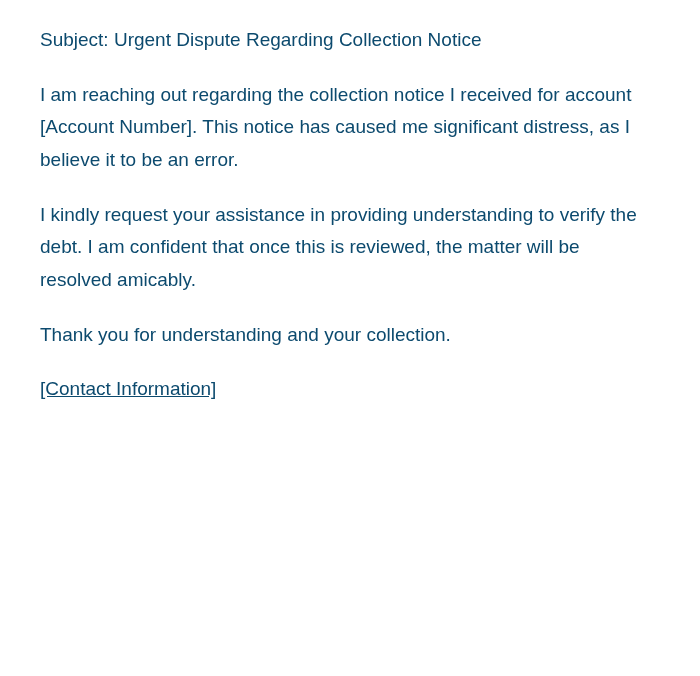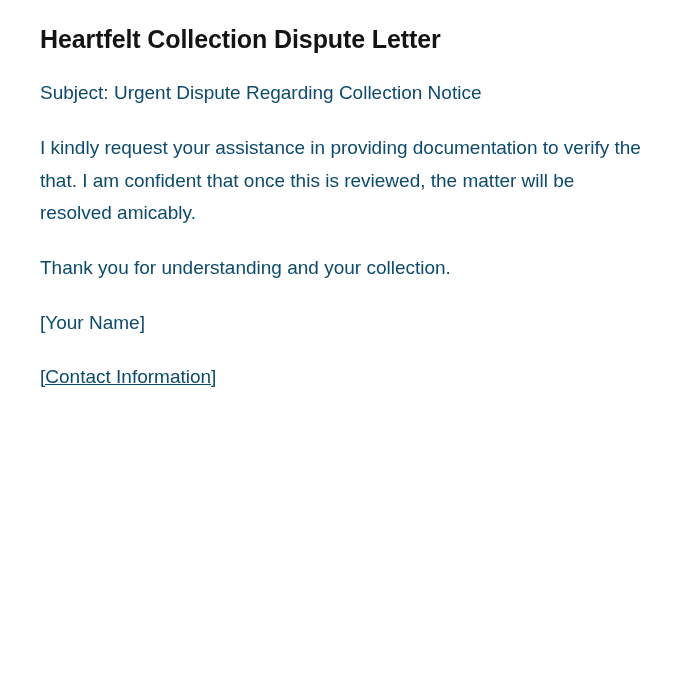--- a/index.html
+++ b/index.html
@@ -37,21 +37,20 @@
   }
   .doc-body p:last-child {
     margin-bottom: 3px;
     text-decoration: underline;
   }
 </style>
 </head>
 <body>
 
 <div class="page">
-  <h1 class="doc-title">Heartfelt Collection Dispute Letter</h1>
   <div class="doc-body">
     <p>Subject: Urgent Dispute Regarding Collection Notice</p>
-    <p>I kindly request your assistance in providing documentation to verify the that. I am confident that once this is reviewed, the matter will be resolved amicably.</p>
+    <p>I am reaching out regarding the collection notice I received for account [Account Number]. This notice has caused me significant distress, as I believe it to be an error.</p>
+    <p>I kindly request your assistance in providing understanding to verify the debt. I am confident that once this is reviewed, the matter will be resolved amicably.</p>
     <p>Thank you for understanding and your collection.</p>
-    <p>[Your Name]</p>
     <p>[Contact Information]</p>
   </div>
 </div>
 
 </body></html>

